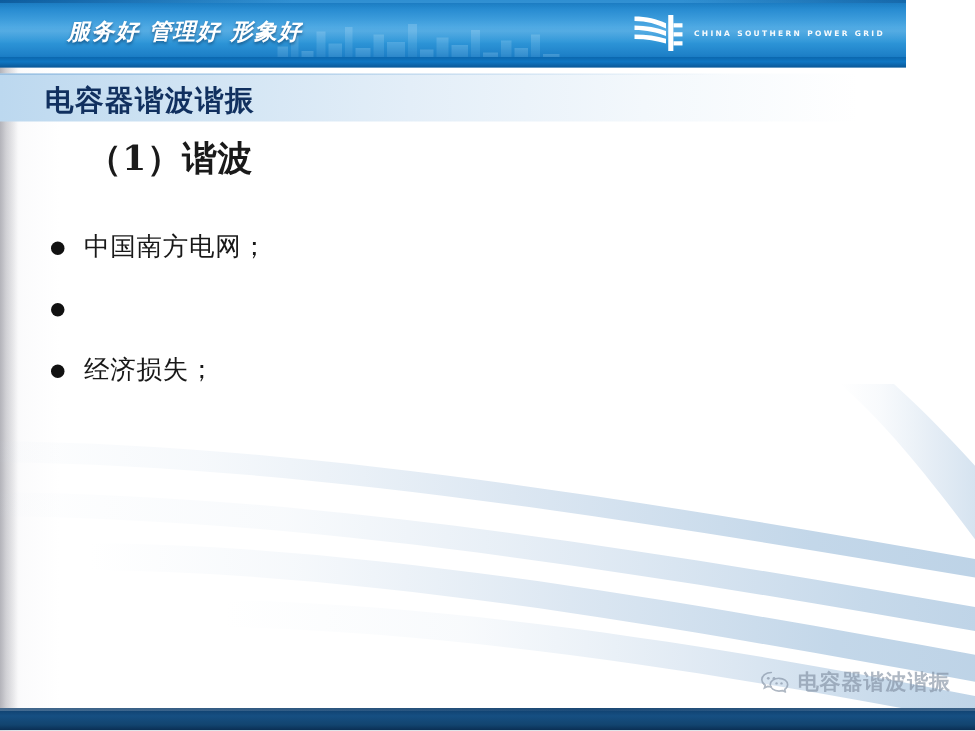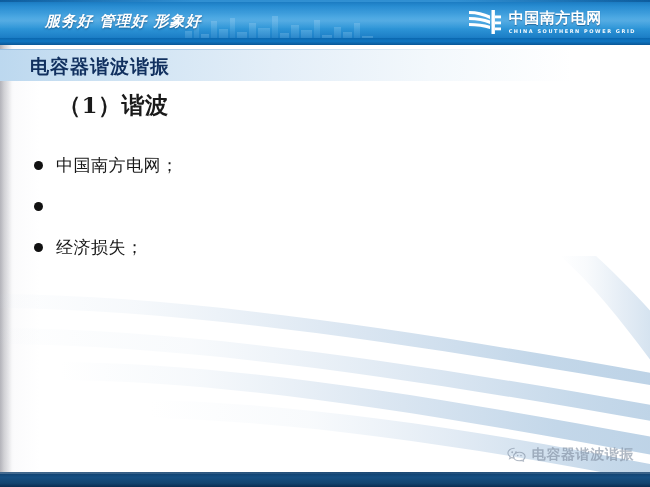--- a/index.html
+++ b/index.html
@@ -47,21 +47,21 @@
     left: 0; top: 250px;
     width: 650px; height: 237px;
     overflow: hidden;
   }
   .ribbons svg { display: block; }
 
   
   .header {
     position: absolute;
     left: 0; top: 0;
-    width: 650px; height: 45px;
+    width: 604px; height: 45px;
     background:
       linear-gradient(to bottom,
         #1675bb 0%,
         #1d86cf 14%,
         #2f9ade 40%,
         #2e96d8 62%,
         #1f82c9 80%,
         #0f6fba 94%,
         #0a5fa4 100%);
     overflow: hidden;
@@ -319,21 +319,20 @@
       <svg class="logo-mark" viewBox="0 0 34 28" xmlns="http://www.w3.org/2000/svg">
         <path d="M1 6 C 9 6 16 8 22 11 L 22 7.5 C 16 4.8 9 3 1 3 Z" fill="#ffffff"></path>
         <path d="M1 12 C 9 12 16 13.6 22 16 L 22 12.6 C 16 10.4 9 9 1 9 Z" fill="#ffffff"></path>
         <path d="M1 18 C 9 18 16 19.2 22 21 L 22 17.8 C 16 16 9 15 1 15 Z" fill="#ffffff"></path>
         <rect x="23.5" y="2" width="3.4" height="24" fill="#ffffff"></rect>
         <rect x="27" y="7.5" width="6" height="2.8" fill="#ffffff"></rect>
         <rect x="27" y="13.5" width="6" height="2.8" fill="#ffffff"></rect>
         <rect x="27" y="19.5" width="6" height="2.8" fill="#ffffff"></rect>
       </svg>
       <span class="logo-text">
-        <span class="logo-cn">中国南方电网</span>
         <span class="logo-en">CHINA SOUTHERN POWER GRID</span>
       </span>
     </div>
   </div>
 
   <div class="title-band">
     <div class="title-band-top"></div>
   </div>
   <div class="title-text">电容器谐波谐振</div>
 

